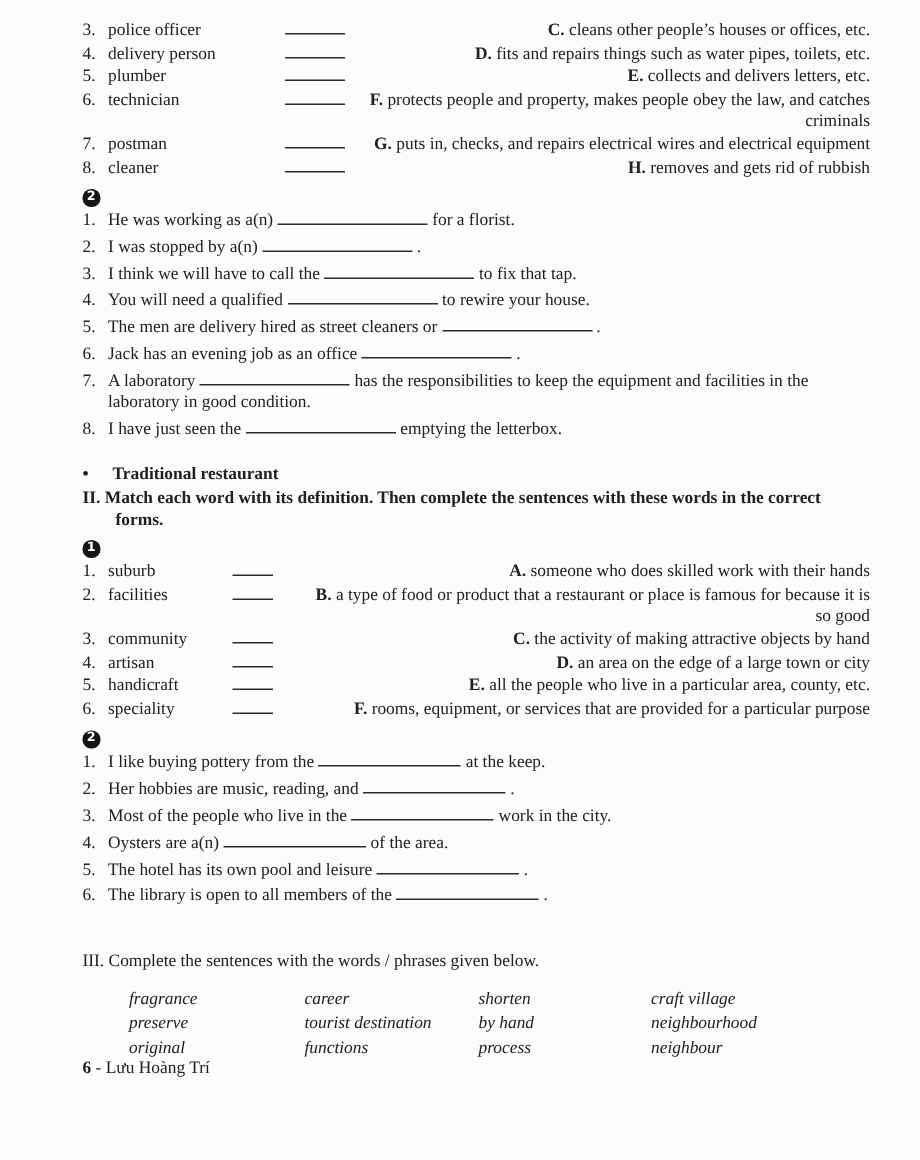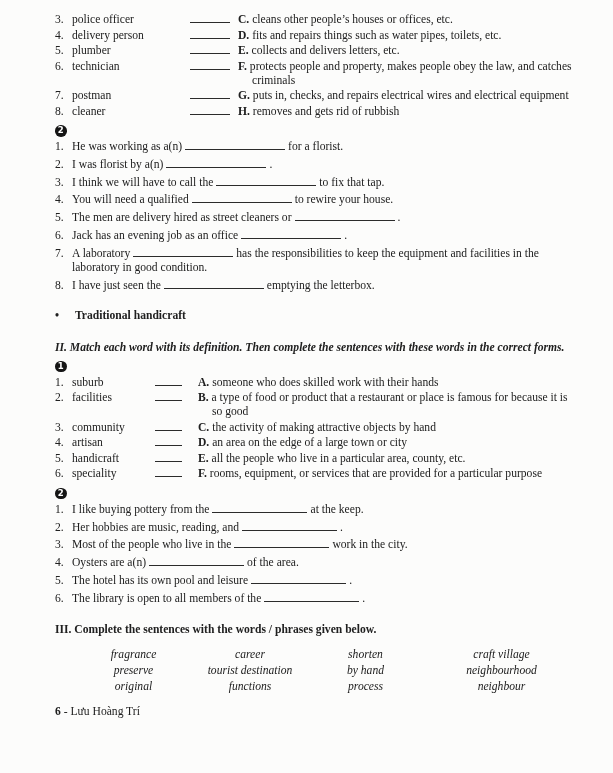--- a/index.html
+++ b/index.html
@@ -18,49 +18,49 @@
   }
 
   
   .match { display:grid; }
   .match-jobs  { grid-template-columns:17px 118px 48px 1fr; }
   .match-words { grid-template-columns:17px 83px 43px 1fr; margin-top:1px; }
   .match > div { padding-bottom:1.5px; }
   .uline { display:inline-block; height:10px; border-bottom:1.1px solid #2b2b2b; }
   .match-jobs  .uline { width:40px; }
   .match-words .uline { width:27px; }
-  .def { padding-left:14px; text-indent:-14px; }
+  .def { padding-left:14px; text-indent:-14px;text-align:right; }
   .def b { font-weight:bold; }
 
   
   .marker-line { margin:3px 0 4px; height:13px; }
   .marker {
     display:inline-block; width:11.5px; height:11.5px; border-radius:50%;
     background:#151515; color:#fff; text-align:center;
     font:700 8.5px/11.5px "DejaVu Sans",sans-serif;
   }
 
   
   .slist { display:grid; grid-template-columns:17px 1fr; }
   .slist > div { margin-bottom:3.8px; }
   .fill { display:inline-block; height:10px; border-bottom:1.1px solid #2b2b2b; margin:0 3px; }
   .slist-jobs .fill { width:100px; }
   .slist-words .fill { width:95px; }
 
   
   .bullet-line { margin-top:13px; font-weight:bold; }
   .bullet-line .bullet { display:inline-block; width:20px; }
-  .sec-title { font-weight:bold; margin-top:18px; padding-left:22px; text-indent:-22px; line-height:14.5px;font-style:italic; }
-  .sec-title-iii { font-weight:bold; margin-top:13px; }
+  .sec-title { font-weight:bold; margin-top:2px; padding-left:22px; text-indent:-22px; line-height:14.5px; }
+  .sec-title-iii { font-weight:normal; margin-top:26px; }
 
   
   .wordbank {
     display:grid; grid-template-columns:117px 116px 115px auto;
-    margin:10px 0 0 20px;
-    font-style:italic; line-height:16.2px;text-align:center;
+    margin:10px 0 0 31px;
+    font-style:italic; line-height:16.2px;
   }
 
   .footer { position:absolute; left:55px; top:705px; }
   .footer b { font-weight:bold; }
 </style>
 </head>
 <body>
 
 <div class="page">
 
@@ -100,21 +100,21 @@
   <div class="marker-line">
     <span class="marker">2</span>
   </div>
 
   <div class="slist slist-jobs">
 
       <div>1.</div>
       <div><span>He was working as a(n)</span><span class="fill"></span><span>for a florist.</span></div>
 
       <div>2.</div>
-      <div><span>I was florist by a(n)</span><span class="fill"></span><span>.</span></div>
+      <div><span>I was stopped by a(n)</span><span class="fill"></span><span>.</span></div>
 
       <div>3.</div>
       <div><span>I think we will have to call the</span><span class="fill"></span><span>to fix that tap.</span></div>
 
       <div>4.</div>
       <div><span>You will need a qualified</span><span class="fill"></span><span>to rewire your house.</span></div>
 
       <div>5.</div>
       <div><span>The men are delivery hired as street cleaners or</span><span class="fill"></span><span>.</span></div>
 
@@ -122,21 +122,21 @@
       <div><span>Jack has an evening job as an office</span><span class="fill"></span><span>.</span></div>
 
       <div>7.</div>
       <div><span>A laboratory</span><span class="fill"></span><span>has the responsibilities to keep the equipment and facilities in the laboratory in good condition.</span></div>
 
       <div>8.</div>
       <div><span>I have just seen the</span><span class="fill"></span><span>emptying the letterbox.</span></div>
     </div>
 
   <div class="bullet-line">
-    <span class="bullet">•</span><span>Traditional handicraft</span>
+    <span class="bullet">•</span><span>Traditional restaurant</span>
   </div>
   <div class="sec-title">II. Match each word with its definition. Then complete the sentences with these words in the correct forms.</div>
 
   <div class="marker-line">
     <span class="marker">1</span>
   </div>
 
   <div class="match match-words">
 
       <div>1.</div>

